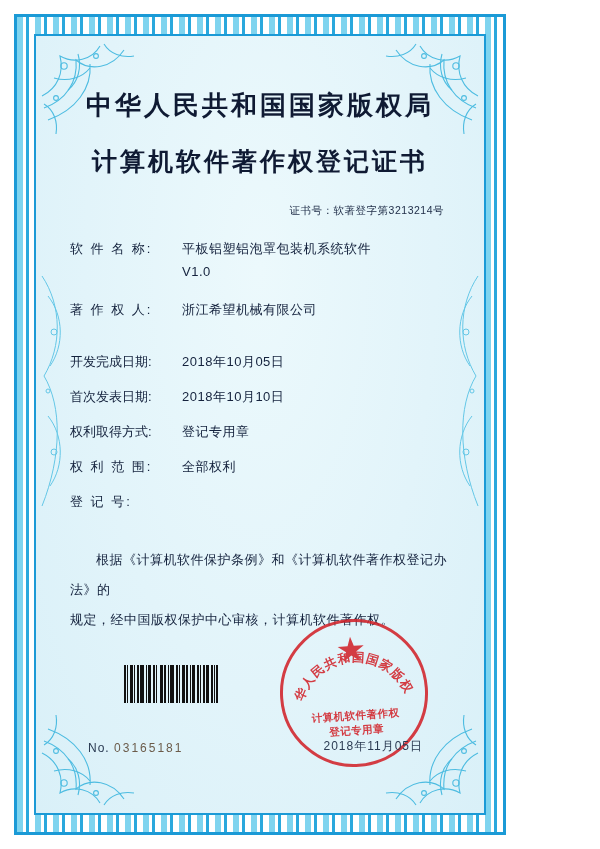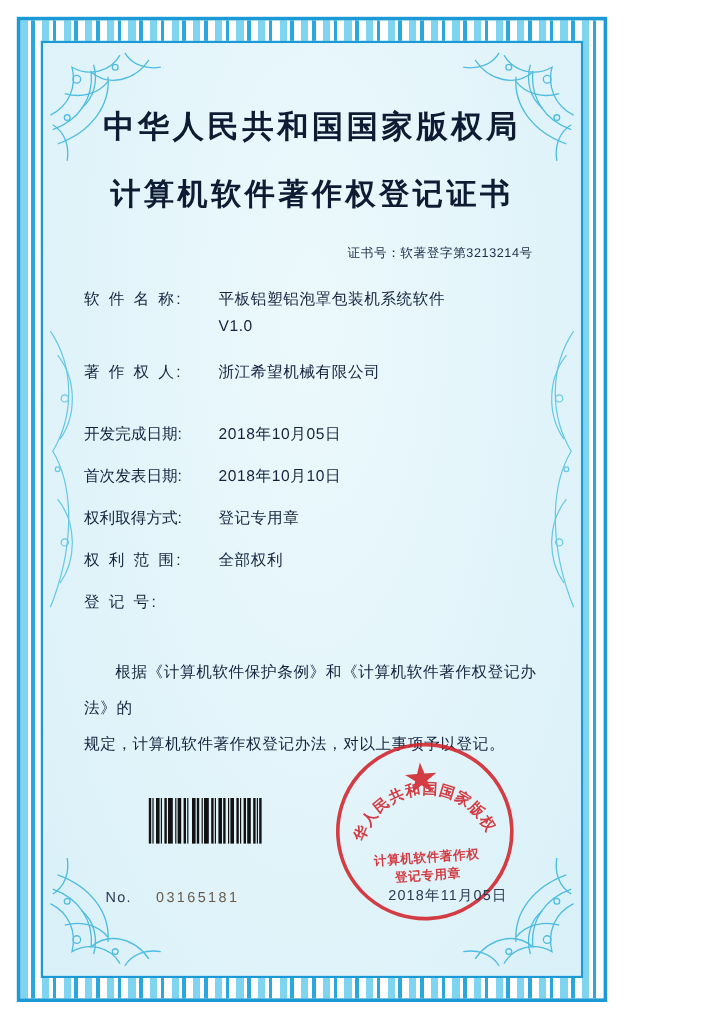--- a/index.html
+++ b/index.html
@@ -233,21 +233,20 @@
     position: absolute;
     left: 52px;
     bottom: 58px;
     font-size: 12px;
     color: #2a3a52;
     letter-spacing: 1px;
   }
   .doc-no .digits {
     color: #6b5b4a;
     letter-spacing: 2px;
-    margin-left: 16px;
   }
   .issue-date {
     position: absolute;
     right: 61px;
     bottom: 58px;
     font-size: 12px;
     color: #2a3a52;
     letter-spacing: 1px;
   }
 </style>
@@ -397,21 +396,21 @@
         </div>
 
         <div class="field">
           <div class="label">登 记 号:</div>
         </div>
 
       </div>
 
       <div class="statement">
         <span class="p1">根据《计算机软件保护条例》和《计算机软件著作权登记办法》的</span>
-        <span class="p2">规定，计算机软件著作权登记办法，对以上事项予以登记。</span>
+        <span class="p2">规定，经中国版权保护中心审核，计算机软件著作权。</span>
       </div>
 
     </div>
 
     <div class="barcode">
       <i style="width:2px"></i>
         <i style="width:1px;background:transparent"></i>
       <i style="width:1px"></i>
         <i style="width:2px;background:transparent"></i>
       <i style="width:3px"></i>

